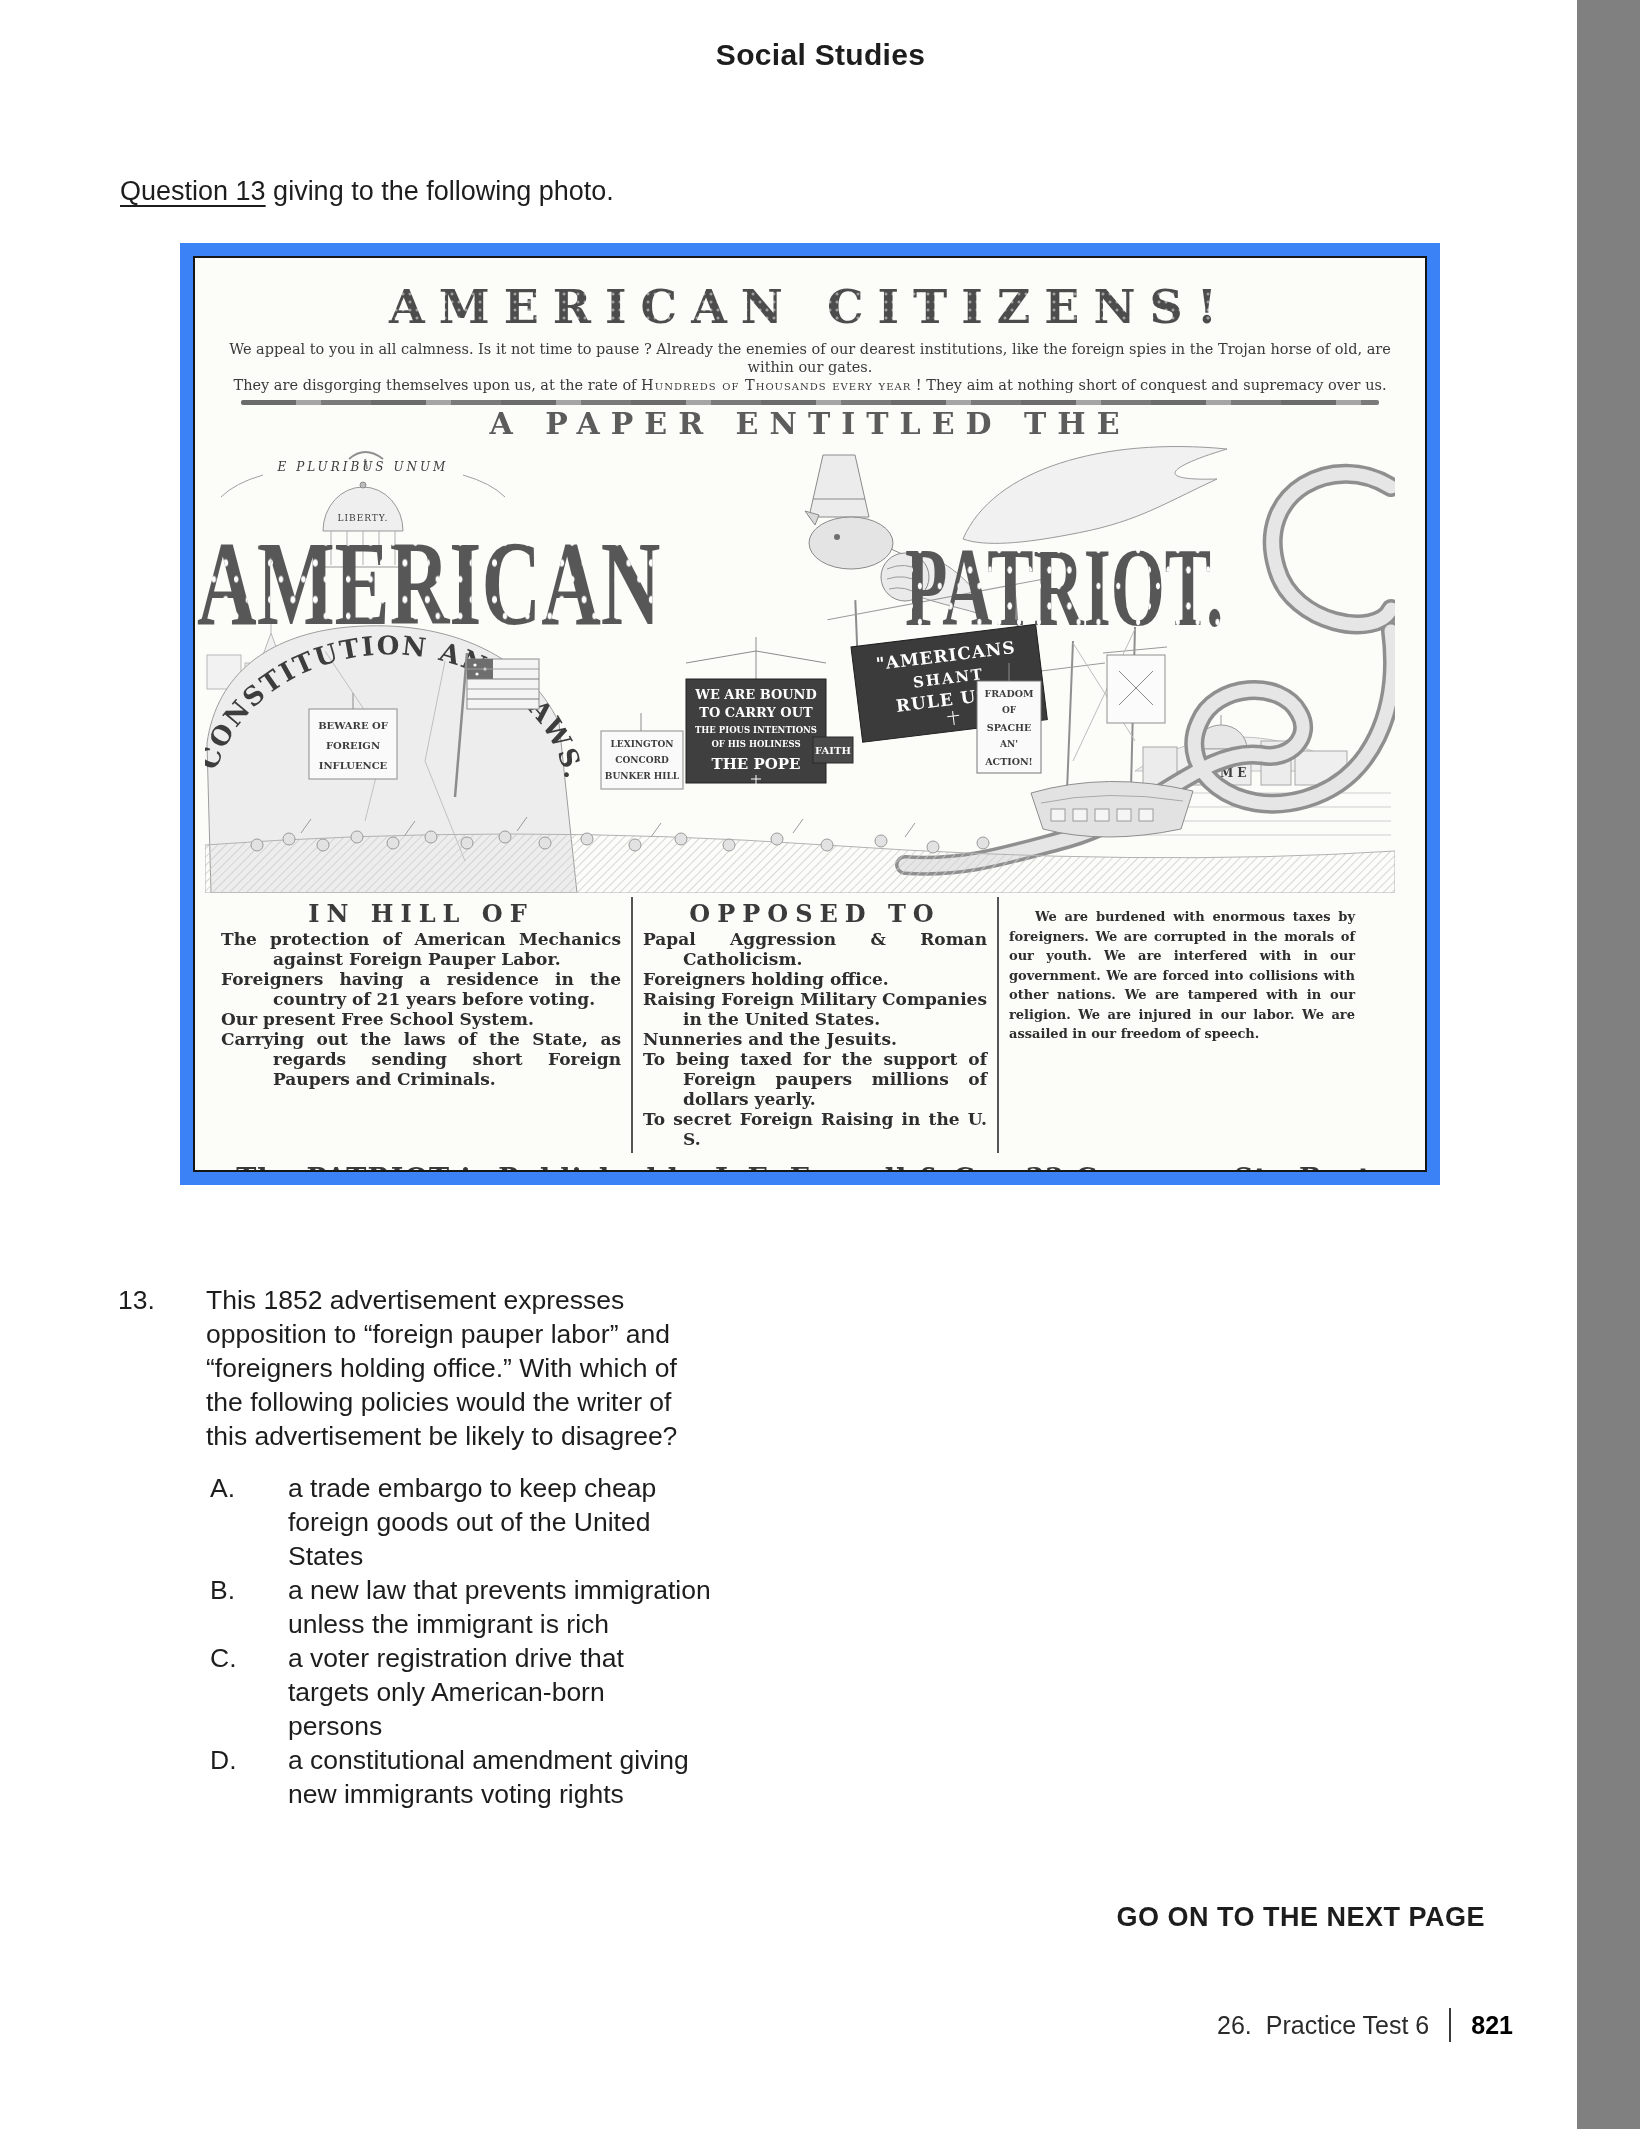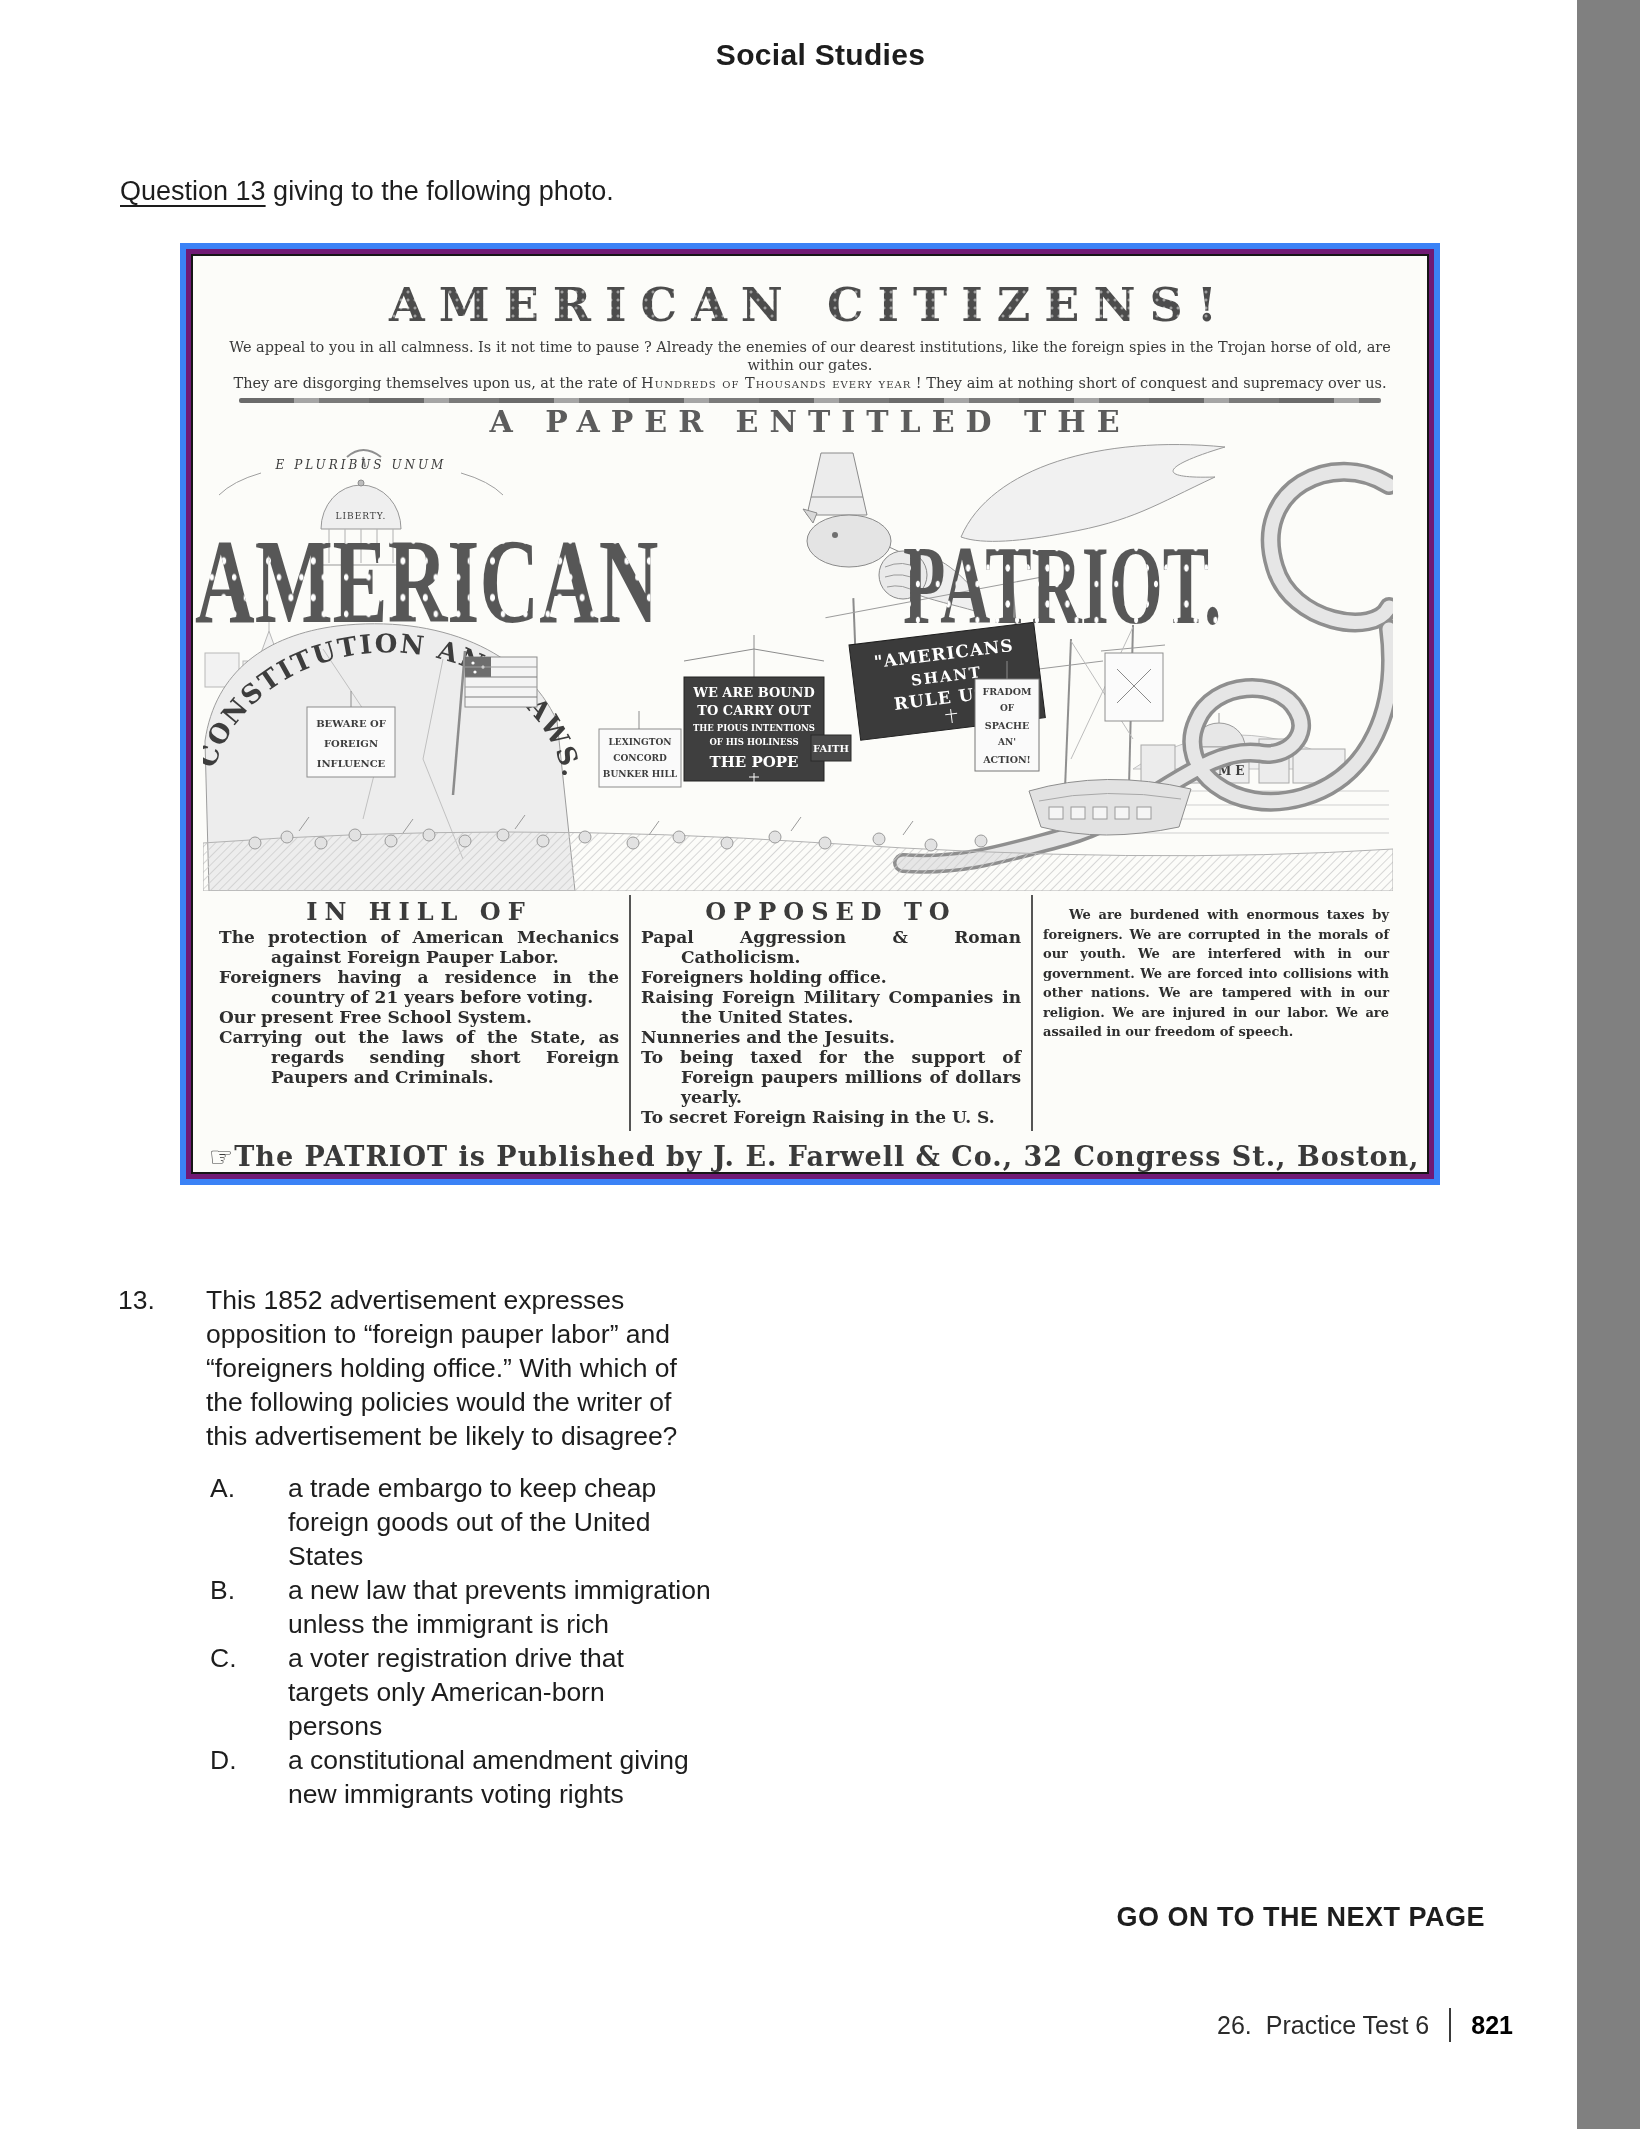--- a/index.html
+++ b/index.html
@@ -11,21 +11,21 @@
   .page-title{
     position:absolute;top:38px;left:0;width:1577px;text-align:center;
     font-size:30px;font-weight:bold;letter-spacing:.3px;transform:translateX(32px);
   }
   .intro-line{position:absolute;top:176px;left:120px;font-size:27px;}
   .intro-line .q-ref{text-decoration:underline;text-underline-offset:5px;}
 
   
   .poster{
     position:absolute;left:180px;top:243px;width:1260px;height:942px;
-    box-sizing:border-box;border:6px solid #3b82f6;padding:5px;background:#701a75;
+    box-sizing:border-box;border:8px solid #3b82f6;padding:5px;background:#3b82f6;
   }
   .poster-frame{
     box-sizing:border-box;width:100%;height:100%;border:2px solid #161616;
     padding:24px 16px 0;overflow:hidden;background:#fcfcf9;
     font-family:"DejaVu Serif","Liberation Serif",serif;color:#2d2d2d;
   }
   .p-headline{
     text-align:center;font-size:46px;font-weight:bold;letter-spacing:14px;
     line-height:50px;white-space:nowrap;
   }
@@ -66,21 +66,21 @@
     font-weight:bold;transform-origin:left top;z-index:2;
   }
   .word-american{left:-8px;top:74px;font-size:118px;transform:scale(.70,1.02);}
   .word-patriot{left:700px;top:82px;font-size:112px;transform:scale(.62,1);}
 
   .p-columns{
     display:flex;margin-top:4px;color:#2e2e2e;
   }
   .p-col{box-sizing:border-box;padding:2px 10px 4px;}
   .p-col-favor{width:420px;}
-  .p-col-opposed{width:404px;border-left:2px solid #555;border-right:2px solid #555;}
+  .p-col-opposed{width:368px;border-left:2px solid #555;border-right:2px solid #555;}
   .p-col-grievances{width:366px;}
   .p-col-header{
     text-align:center;font-size:24px;font-weight:bold;letter-spacing:7px;
     line-height:30px;color:#3b3b3b;
   }
   .p-item{
     font-size:17px;font-weight:bold;line-height:20px;text-align:justify;
     padding-left:52px;text-indent:-52px;
   }
   .p-col-opposed .p-item{padding-left:40px;text-indent:-40px;}

